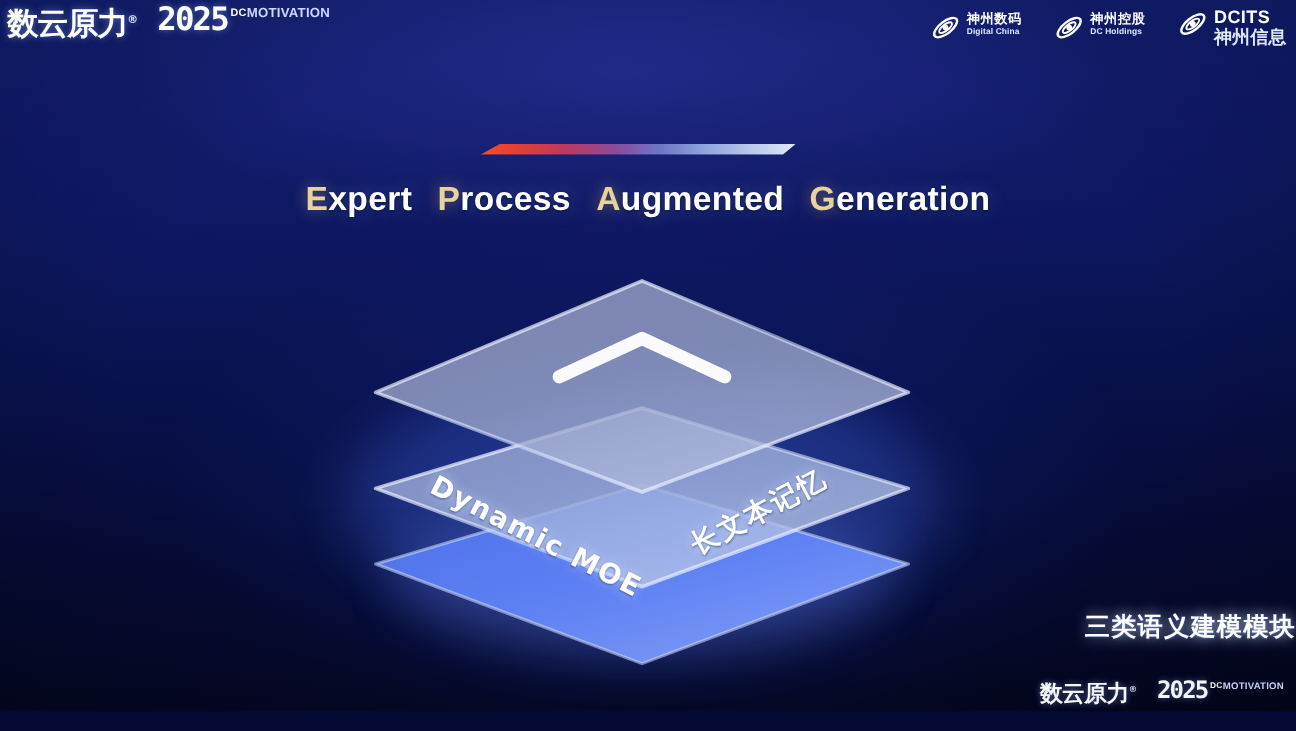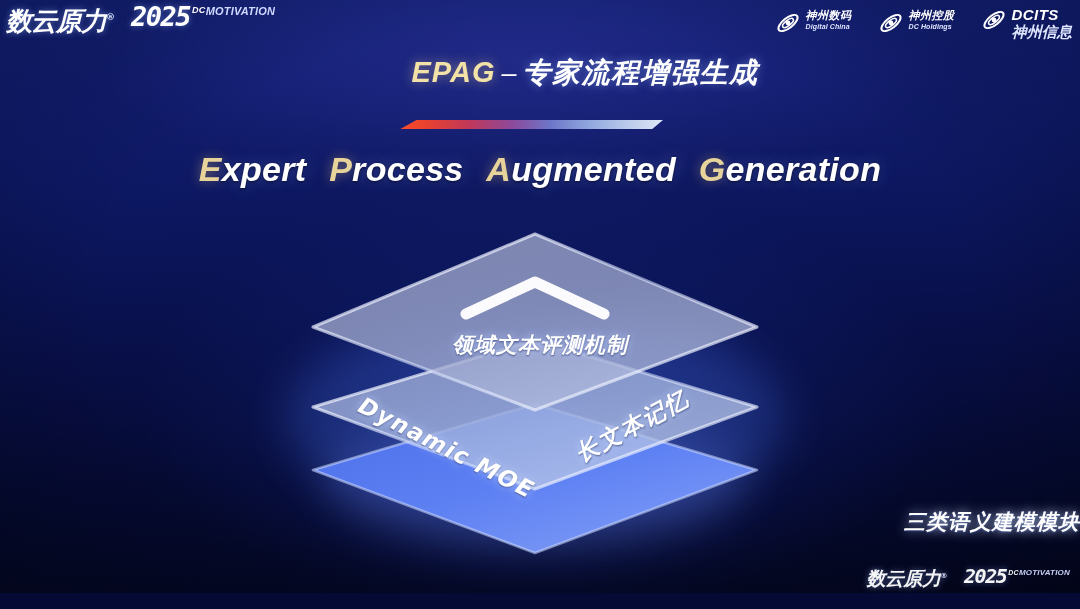--- a/index.html
+++ b/index.html
@@ -8,21 +8,20 @@
     width:1080px;height:609px;overflow:hidden;
     font-family:"Liberation Sans","DejaVu Sans",sans-serif;
     background:#050a34;
   }
   #stage{
     position:relative;width:1080px;height:593px;overflow:hidden;
     background:
       radial-gradient(ellipse 560px 300px at 540px 400px, rgba(40,70,190,.42) 0%, rgba(22,40,130,.20) 45%, rgba(0,0,0,0) 72%),
       radial-gradient(ellipse 700px 220px at 520px 60px, rgba(46,52,150,.55) 0%, rgba(20,26,96,.25) 60%, rgba(0,0,0,0) 85%),
       linear-gradient(178deg,#13237e 0%,#101d74 14%,#0c1760 34%,#080f47 58%,#050a33 78%,#03061f 100%);
-    font-style: italic;
   }
   
   #stage:after{
     content:"";position:absolute;inset:0;pointer-events:none;
     background:radial-gradient(ellipse 900px 560px at 540px 300px, rgba(0,0,0,0) 48%, rgba(0,0,0,.38) 100%);
   }
 
   
   .brand{position:absolute;left:6px;top:4px;display:flex;align-items:flex-start;z-index:14;}
   .brand-cn{
@@ -87,21 +86,21 @@
       #ff4f2a 0%, #e8412f 12%, #c0385b 28%, #8c4a9c 44%,
       #6d76c8 58%, #8fa6de 72%, #b9c9ea 86%, #dfe8f7 100%);
     clip-path:polygon(2% 100%, 8% 0%, 100% 0%, 96% 100%);
     filter:blur(.3px);
     box-shadow:0 0 14px rgba(200,120,120,.35);
   }
 
   
   .subtitle{
     position:absolute;left:0;right:0;top:150px;text-align:center;z-index:12;
-    font-size:34px;font-weight:bold;letter-spacing:.3px;
+    font-size:28px;font-weight:bold;letter-spacing:.3px;
     color:#ffffff;
     text-shadow:0 1px 3px rgba(0,0,0,.5), 0 0 16px rgba(150,180,255,.30);
   }
   .subtitle .cap{color:#e8d49a;text-shadow:0 0 12px rgba(235,200,120,.45);}
   .subtitle .w{display:inline-block;margin-right:13px;}
 
   
   .stack{position:absolute;left:0;top:0;width:1080px;height:609px;z-index:10;pointer-events:none;}
   .stack svg{display:block;}
   .plate-label{
@@ -197,23 +196,20 @@
         </svg>
       </span>
       <span class="p-text">
         <span class="p-big">DCITS</span>
         <span class="p-en" style="font-size:15px;margin-top:2px;">神州信息</span>
       </span>
     </div>
 
   </div>
 
-  <div class="epag-head">
-    <span class="en">EPAG</span><span class="dash">–</span><span class="cn">专家流程增强生成</span>
-  </div>
 
   <div class="divider">
       <div class="bar"></div>
     </div>
 
   <div class="subtitle">
     <span class="w"><span class="cap">E</span><span>xpert</span></span>
     <span class="w"><span class="cap">P</span><span>rocess</span></span>
     <span class="w"><span class="cap">A</span><span>ugmented</span></span>
     <span class="w" style="margin-right:0"><span class="cap">G</span><span>eneration</span></span>
@@ -273,21 +269,20 @@
       </g>
     </svg>
   </div>
 
   <div class="chev">
     <svg width="154" height="50" viewBox="0 0 154 50">
       <path d="M8 42 L77 10 L146 42" fill="none" stroke="#ffffff" stroke-width="11" stroke-linecap="round" stroke-linejoin="round" opacity="0.97"></path>
     </svg>
   </div>
 
-  <div class="plate-label lbl-top">领域文本评测机制</div>
   <div class="plate-label lbl-left">Dynamic MOE</div>
   <div class="plate-label lbl-right">长文本记忆</div>
   <div class="plate-label lbl-bottom">三类语义建模模块</div>
 
   <div class="watermark">
     <span class="brand-cn"><span>数云原力</span><span class="brand-reg">®</span></span>
     <span class="brand-year">2025</span>
     <span class="brand-dc">
       <span>DC</span>
       <span>MOTIVATION</span>

